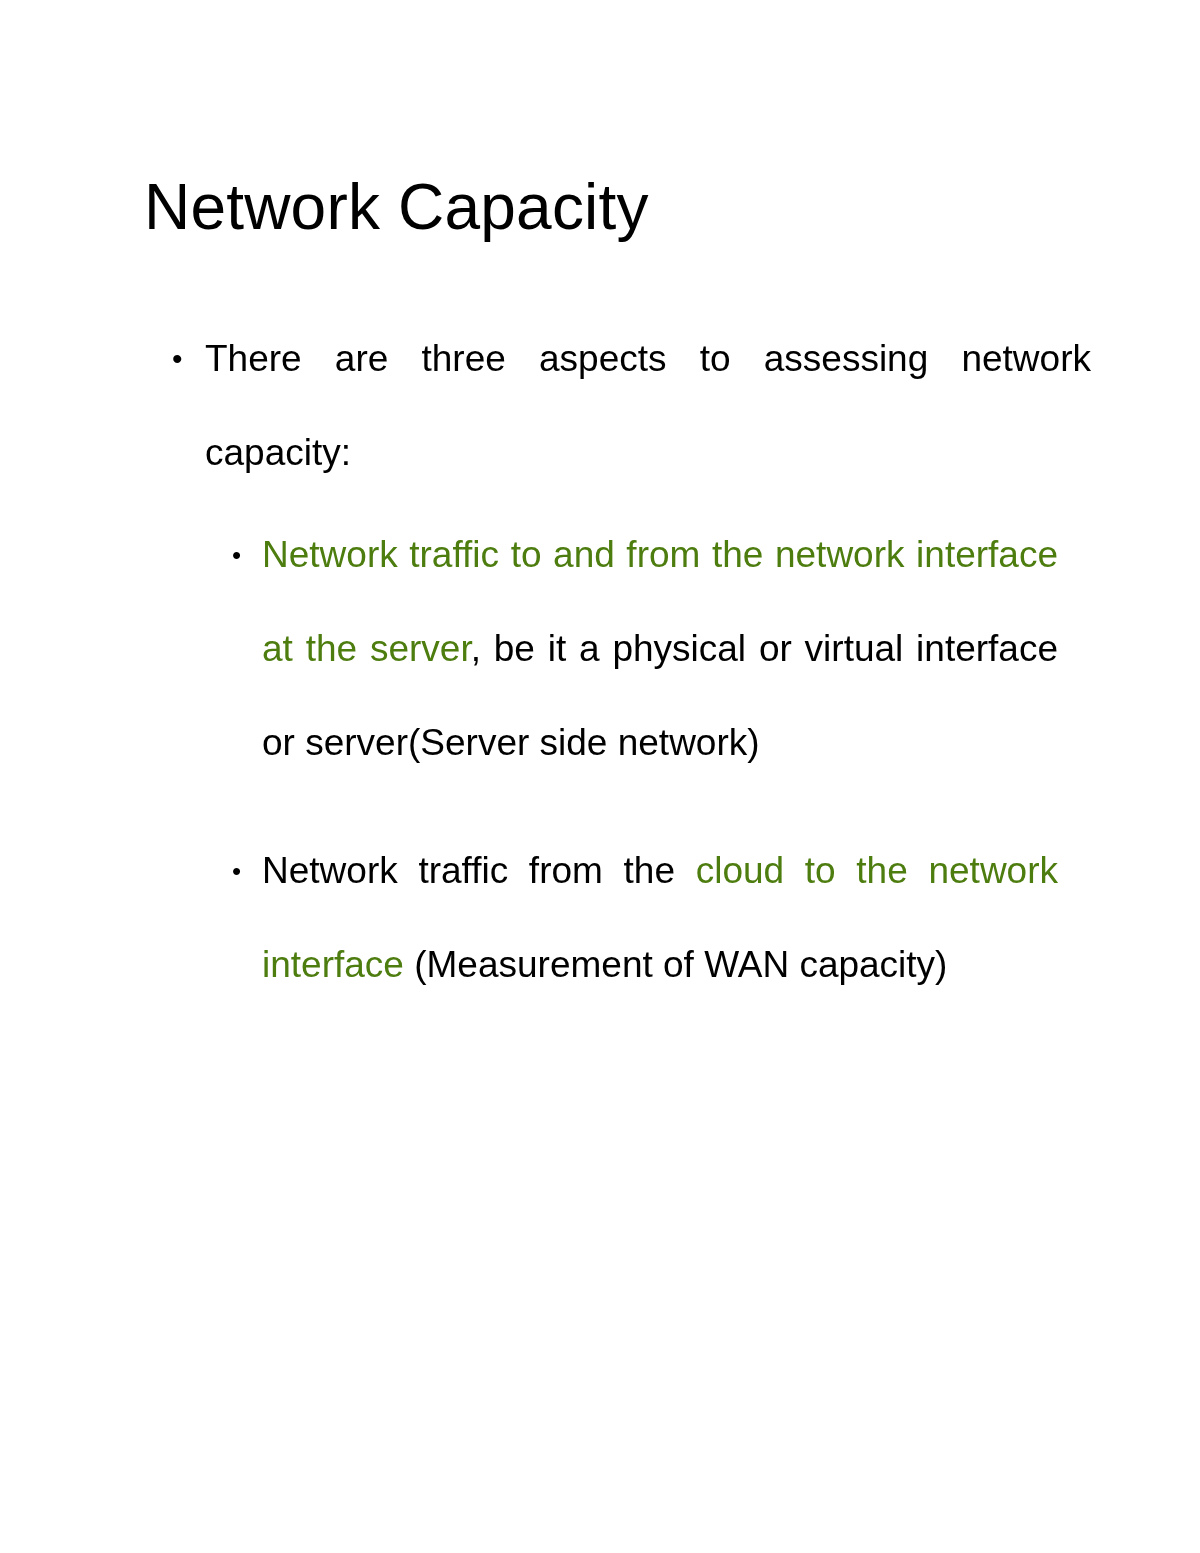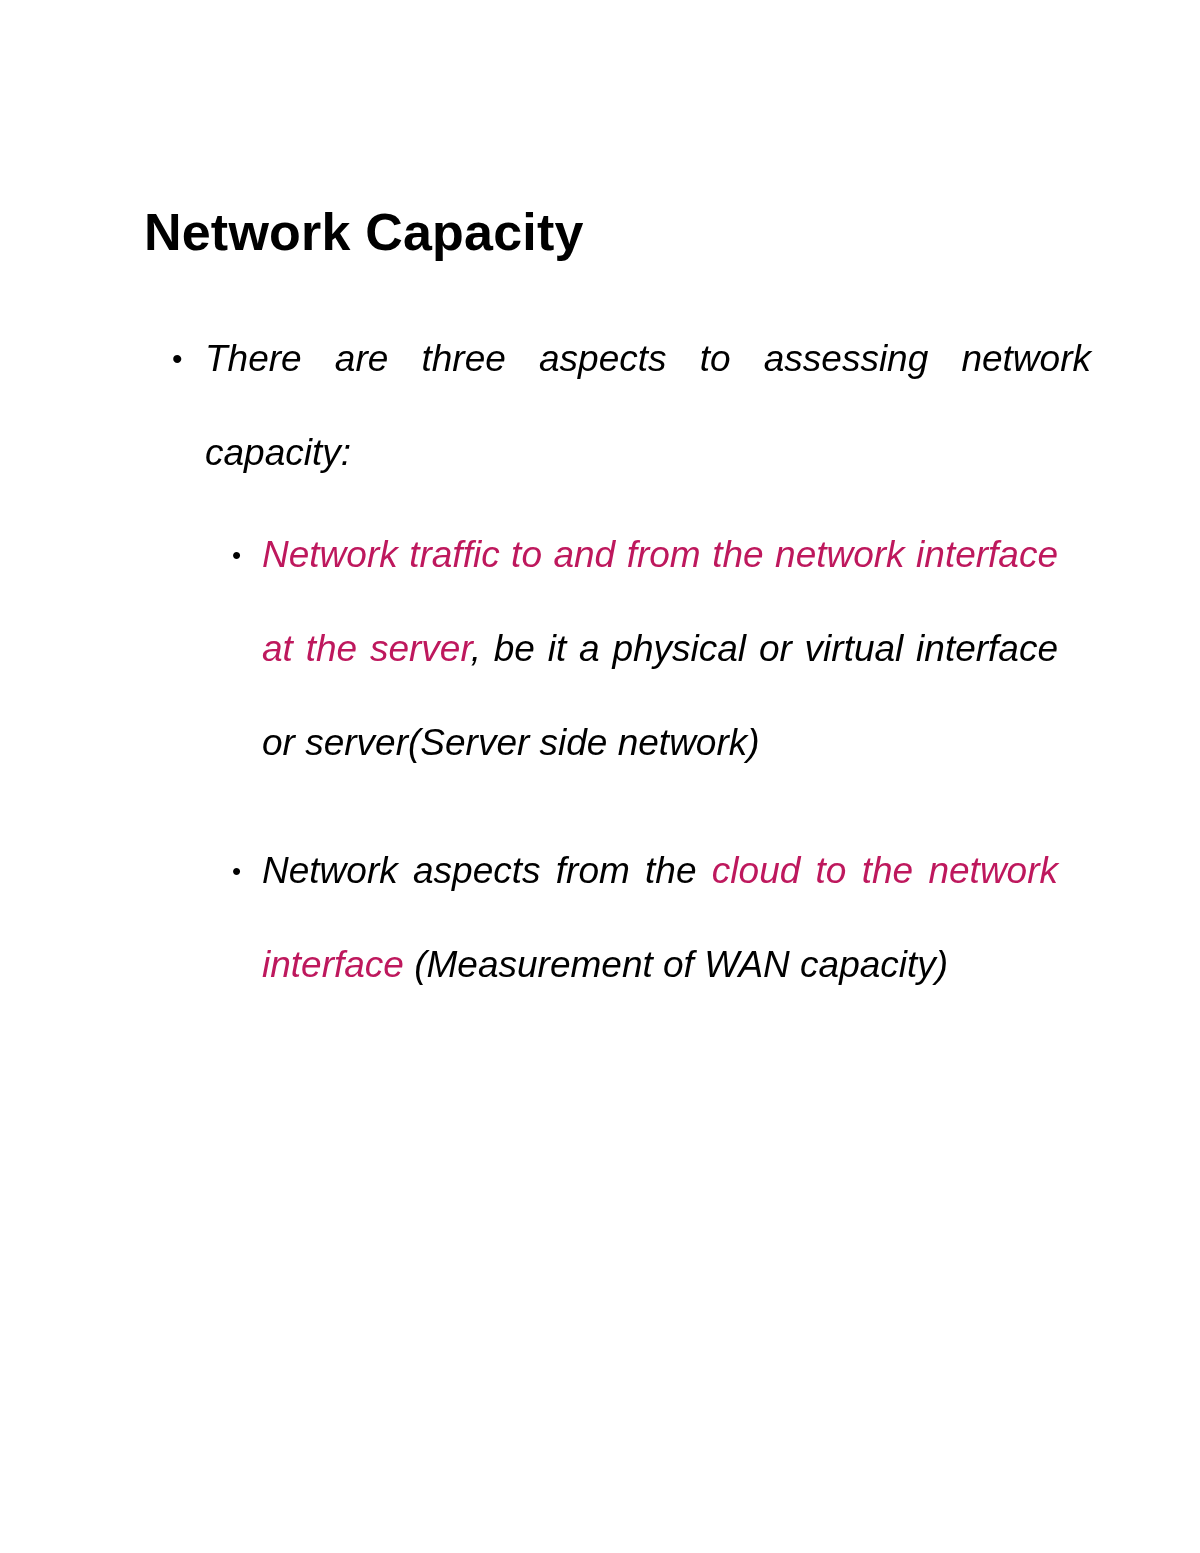--- a/index.html
+++ b/index.html
@@ -22,25 +22,25 @@
     top: 0;
     width: 1200px;
     height: 1553px;
     background: #ffffff;
   }
 
   
   .slide-title {
     position: absolute;
     left: 144px;
-    top: 168px;
+    top: 135px;
     width: 920px;
-    font-size: 52px;
+    font-size: 64px;
     line-height: 58px;
-    font-weight: 700;
+    font-weight: 400;
     letter-spacing: 0.2px;
     color: #000000;
     white-space: nowrap;
   }
 
   
   .body-block {
     position: absolute;
     left: 0;
     top: 312px;
@@ -98,32 +98,31 @@
     text-align: left;
   }
 
   li.bullet > .marker.sm {
     font-size: 26px;
   }
 
   
   li.bullet .txt {
     display: block;
-    font-style: italic;
   }
 
   .sub-list-wrap {
     margin-top: 8px;
   }
 
   .gap {
     height: 34px;
   }
 
-  .red { color: #be185d; }
+  .red { color: #4d7c0f; }
   .blk { color: #000000; }
 </style>
 </head>
 <body>
 
 <div class="page">
 
   <h1 class="slide-title">Network Capacity</h1>
 
   <div class="body-block">
@@ -140,21 +139,21 @@
 
           <li class="bullet lvl2">
             <span class="marker sm">•</span>
             <span class="txt"><span class="red">Network traffic to and from the network interface at the server</span><span class="blk">, be it a physical or virtual interface or server(Server side network)</span></span>
           </li>
 
           <li class="gap" style="list-style:none;"></li>
 
           <li class="bullet lvl2">
             <span class="marker sm">•</span>
-            <span class="txt"><span class="blk">Network aspects from the </span><span class="red">cloud to the network interface</span><span class="blk"> (Measurement of WAN capacity)</span></span>
+            <span class="txt"><span class="blk">Network traffic from the </span><span class="red">cloud to the network interface</span><span class="blk"> (Measurement of WAN capacity)</span></span>
           </li>
 
         </ul>
       </li>
 
     </ul>
 
   </div>
 </div>
 

